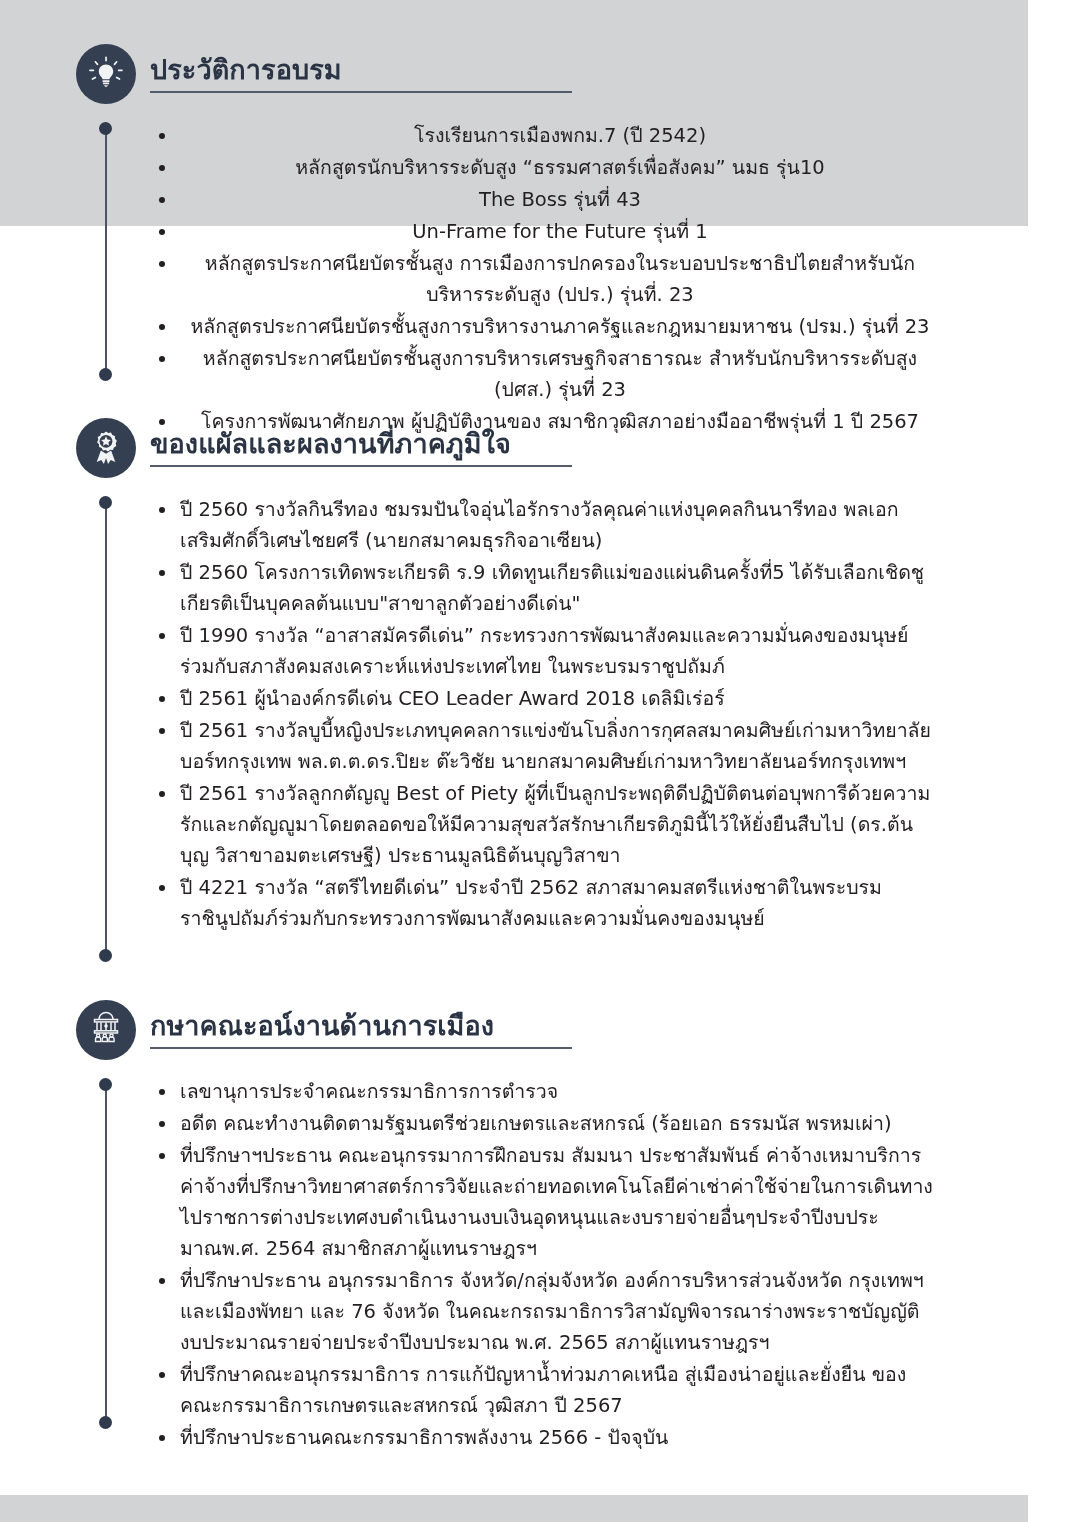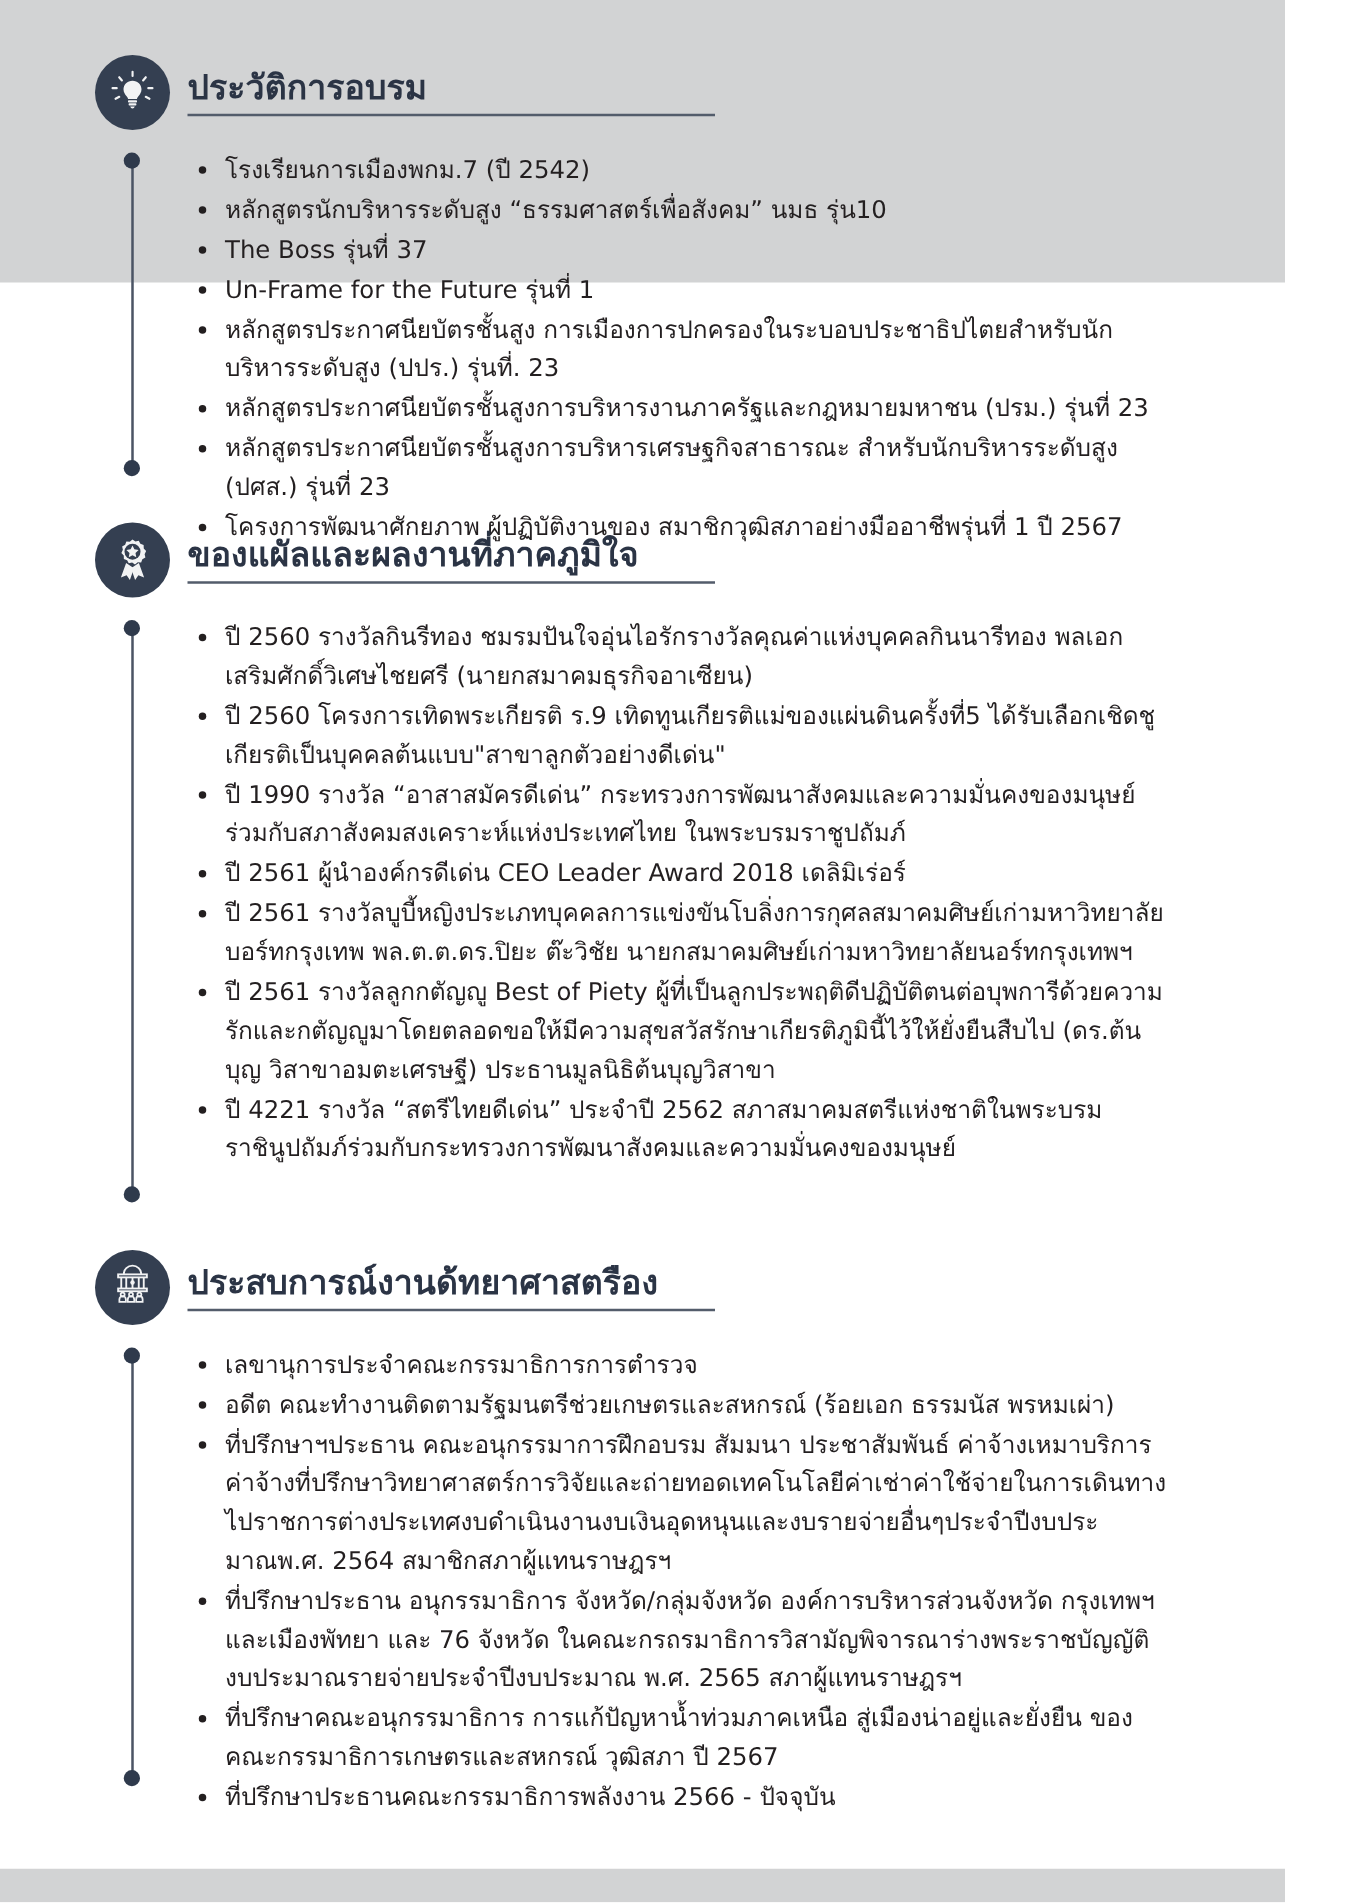--- a/index.html
+++ b/index.html
@@ -161,24 +161,24 @@
         <div class="sec-title">ประวัติการอบรม</div>
         <div class="sec-rule"></div>
       </div>
 
       <div class="timeline" style="top:78px; height:253px;">
         <div class="tl-line" style="height:247px;"></div>
         <div class="tl-dot top"></div>
         <div class="tl-dot" style="top:246px;"></div>
       </div>
 
-      <ul class="bullets" style="top:76px;">
+      <ul class="bullets" style="top:76px;text-align:center;">
         <li>โรงเรียนการเมืองพกม.7 (ปี 2542)</li>
         <li>หลักสูตรนักบริหารระดับสูง “ธรรมศาสตร์เพื่อสังคม” นมธ รุ่น10</li>
-        <li>The Boss รุ่นที่ 37</li>
+        <li>The Boss รุ่นที่ 43</li>
         <li>Un-Frame for the Future รุ่นที่ 1</li>
         <li>หลักสูตรประกาศนียบัตรชั้นสูง การเมืองการปกครองในระบอบประชาธิปไตยสำหรับนักบริหารระดับสูง (ปปร.) รุ่นที่. 23</li>
         <li>หลักสูตรประกาศนียบัตรชั้นสูงการบริหารงานภาครัฐและกฎหมายมหาชน (ปรม.) รุ่นที่ 23</li>
         <li>หลักสูตรประกาศนียบัตรชั้นสูงการบริหารเศรษฐกิจสาธารณะ สำหรับนักบริหารระดับสูง (ปศส.) รุ่นที่ 23</li>
         <li>โครงการพัฒนาศักยภาพ ผู้ปฏิบัติงานของ สมาชิกวุฒิสภาอย่างมืออาชีพรุ่นที่ 1 ปี 2567</li>
       </ul>
     </div>
 
     <div class="section sec-2">
       <div class="sec-head">
@@ -228,21 +228,21 @@
             <g fill="none" stroke="#f2f3f4" stroke-width="1.4">
               <path d="M9.5 31.5v-2a2.6 2.6 0 0 1 5.2 0v2z"></path>
               <path d="M16.2 31.5v-2a2.6 2.6 0 0 1 5.2 0v2z"></path>
               <path d="M22.9 31.5v-2a2.6 2.6 0 0 1 5.2 0v2z"></path>
               <circle cx="12.1" cy="25.6" r="1.6"></circle>
               <circle cx="18.8" cy="25.6" r="1.6"></circle>
               <circle cx="25.5" cy="25.6" r="1.6"></circle>
             </g>
           </svg>
         </div>
-        <div class="sec-title">ประสบการณ์งานด้ทยาศาสตรือง</div>
+        <div class="sec-title">กษาคณะอน์งานด้านการเมือง</div>
         <div class="sec-rule"></div>
       </div>
 
       <div class="timeline" style="top:78px; height:345px;">
         <div class="tl-line" style="height:339px;"></div>
         <div class="tl-dot top"></div>
         <div class="tl-dot" style="top:338px;"></div>
       </div>
 
       <ul class="bullets" style="top:76px;">

